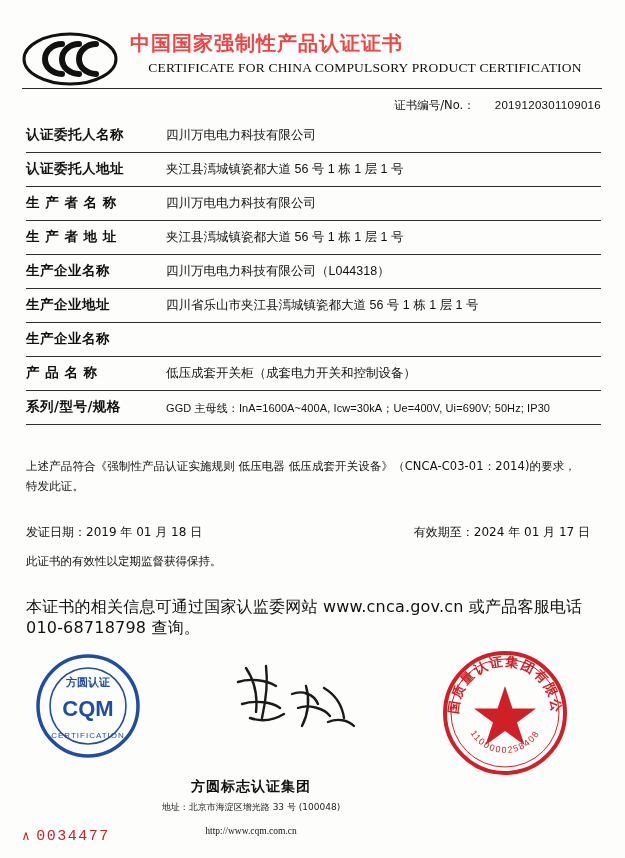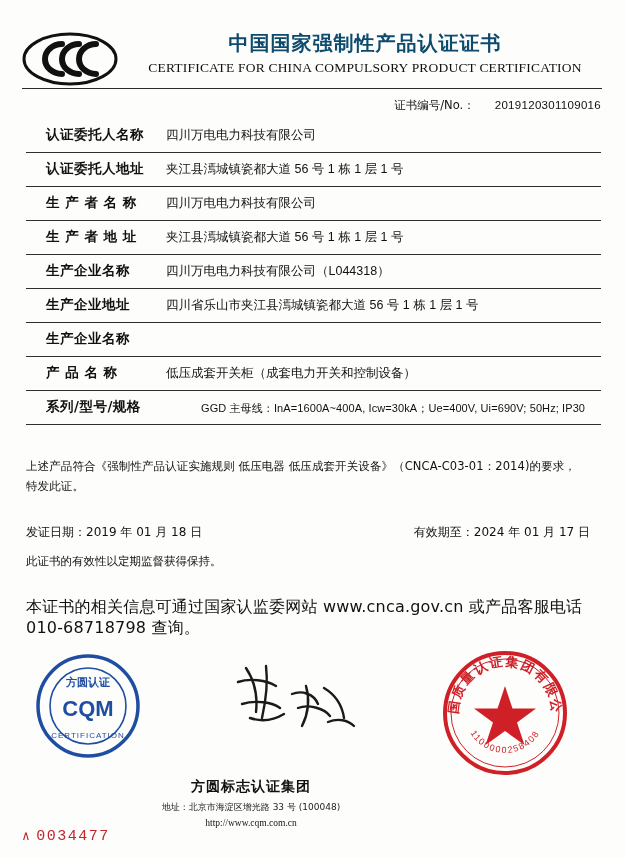--- a/index.html
+++ b/index.html
@@ -34,26 +34,25 @@
     width: 96px;
     height: 54px;
   }
   .ccc-logo svg { display: block; }
 
   .title-cn {
     position: absolute;
     left: 130px;
     top: 12px;
     width: 470px;
-    text-align: center;
     font-family: "DejaVu Sans", sans-serif;
     font-size: 20px;
     font-weight: bold;
     letter-spacing: 1px;
-    color: #0c4a6e;
+    color: #ef4444;
   }
   .title-en {
     position: absolute;
     left: 130px;
     top: 42px;
     width: 470px;
     text-align: center;
     font-family: "Liberation Serif", serif;
     font-size: 13.5px;
     letter-spacing: 0.2px;
@@ -103,37 +102,35 @@
     font-family: "DejaVu Sans", sans-serif;
     font-size: 13.5px;
     font-weight: bold;
     color: #111;
     letter-spacing: 0.5px;
     white-space: nowrap;
   }
   .field-label.spread {
     display: flex;
     justify-content: space-between;
-    margin-left: 20px;
   }
   .field-value {
     position: absolute;
     left: 140px;
     top: 5px;
     right: 0;
     font-family: Liberation Sans, sans-serif;
     font-size: 12.5px;
     color: #111;
     white-space: nowrap;
   }
   .field-value.small {
     font-size: 11px;
     top: 7px;
     letter-spacing: 0.1px;
-    margin-left: 35px;
   }
   .underline {
     position: absolute;
     left: 0;
     bottom: 3px;
     width: 575px;
     height: 1px;
     background: #2f2f2f;
   }
 
@@ -214,21 +211,21 @@
     font-size: 14px;
     font-weight: bold;
     letter-spacing: 1px;
   }
   .footer .addr {
     margin-top: 5px;
     font-size: 9px;
     color: #222;
   }
   .footer .url {
-    margin-top: 4px;
+    margin-top: 12px;
     font-size: 9.5px;
     font-family: "Liberation Serif", serif;
     color: #111;
   }
 
   .serial {
     position: absolute;
     left: 22px;
     top: 828px;
     font-family: Liberation Mono, monospace;

